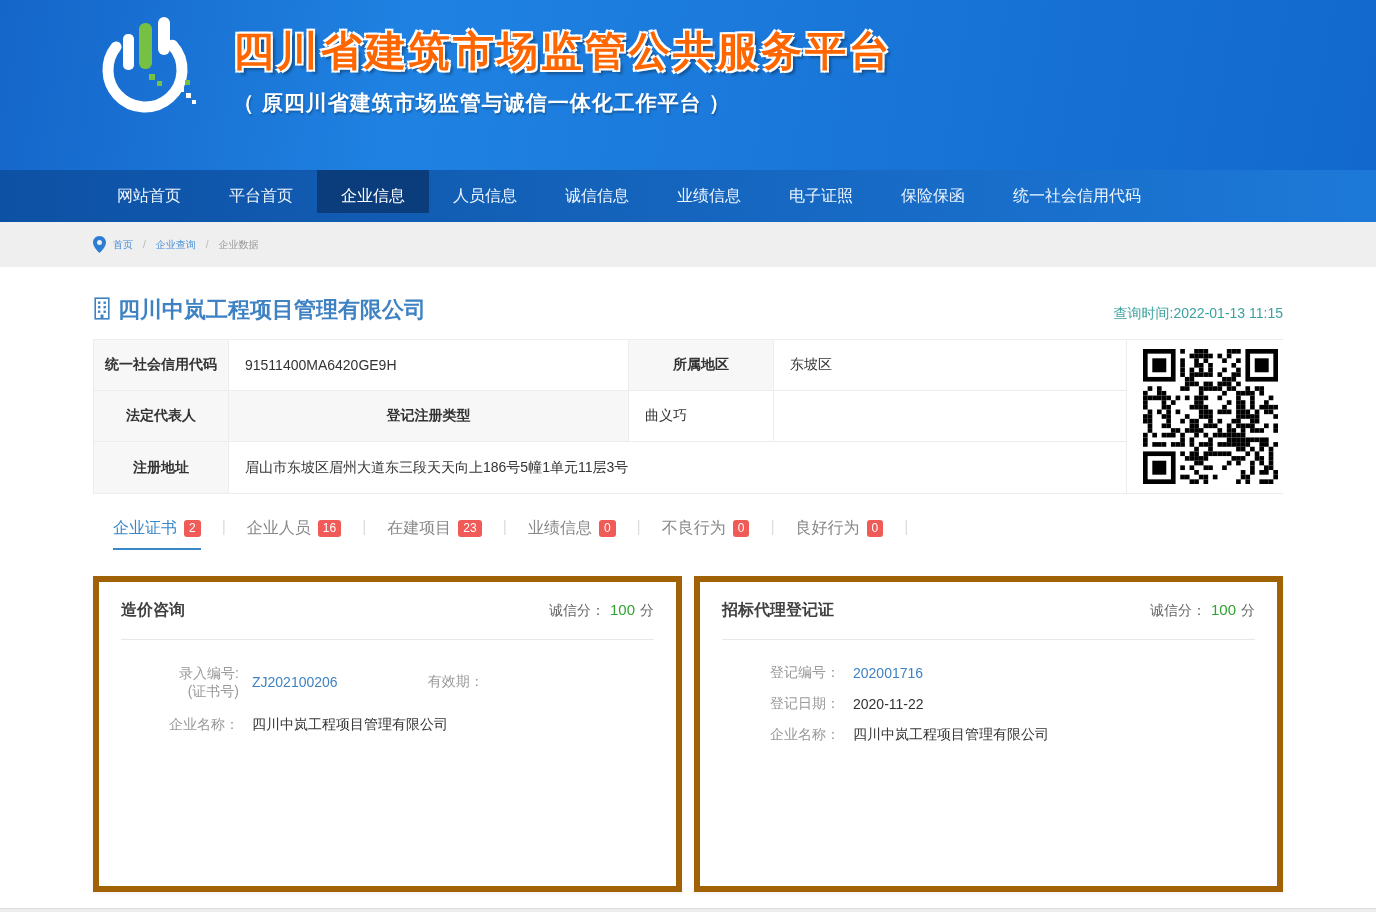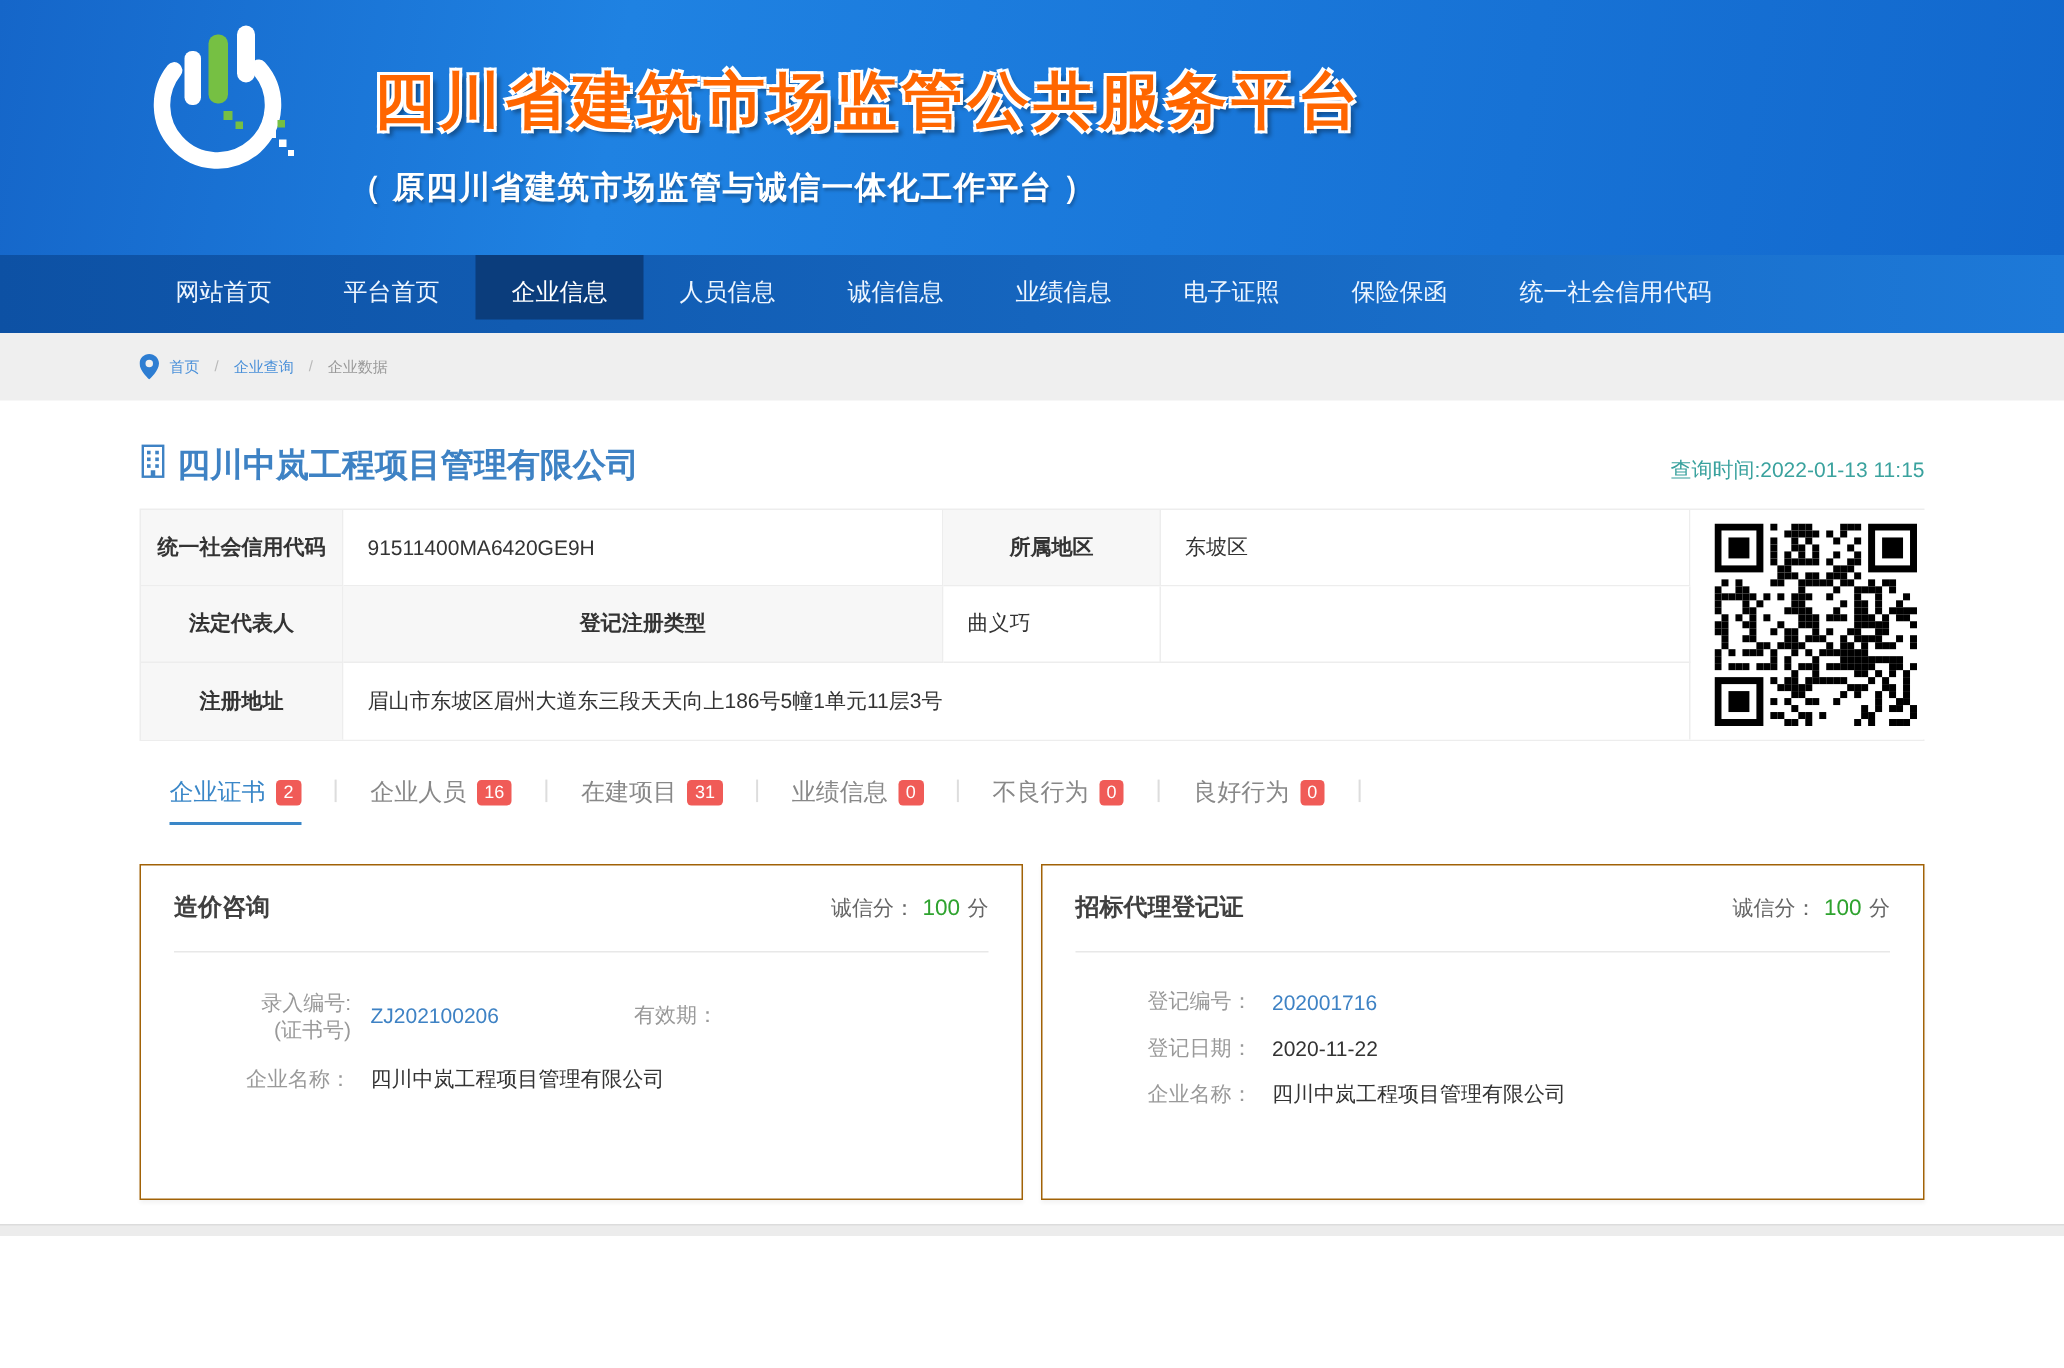--- a/index.html
+++ b/index.html
@@ -13,21 +13,21 @@
 
   
   .site-header {
     height:170px;
     background:linear-gradient(100deg,#1566c9 0%,#1f82e2 30%,#1268cd 100%);
   }
   .header-inner { display:flex; align-items:flex-start; padding-top:14px; }
   .logo { width:112px; height:104px; flex-shrink:0; }
   .title-block { margin-left:28px; padding-top:10px; }
   .site-title {
-    margin:16px; font-size:41px; font-weight:bold; color:#ff6600; letter-spacing:3px;
+    margin:0; font-size:41px; font-weight:bold; color:#ff6600; letter-spacing:3px;
     text-shadow:-2px -2px 0 #fff, 2px -2px 0 #fff, -2px 2px 0 #fff, 2px 2px 0 #fff, 4px 4px 3px rgba(0,0,0,.35);
   }
   .site-subtitle {
     margin-top:10px; font-size:21px; font-weight:bold; color:#fff; letter-spacing:1px;
     text-shadow:1px 2px 2px rgba(0,0,0,.25);
   }
 
   
   .main-nav { height:52px; background:linear-gradient(to right,#0d51a4,#1d79d8); }
   .nav-inner { display:flex; height:43px; }
@@ -66,21 +66,21 @@
 
   
   .tabs { display:flex; align-items:flex-start; margin-top:24px; font-size:16px;margin-left:20px; }
   .tab { display:inline-flex; align-items:center; gap:7px; color:#888; text-decoration:none; cursor:pointer; padding-bottom:9px; border-bottom:2px solid transparent; }
   .tab.active { color:#3a87c8; border-bottom-color:#3a87c8; }
   .badge { background:#f05b57; color:#fff; font-size:12px; line-height:15px; padding:1px 5px; border-radius:3px; min-width:9px; text-align:center; }
   .tab-sep { color:#ddd; margin:0 21px; }
 
   
   .cards { display:flex; gap:12px; margin-top:26px; }
-  .card { flex:1; height:224px; border:1px solid #a16207; background:#fff; padding:0 22px; box-shadow:0 2px 3px rgba(0,0,0,.05); }
+  .card { flex:1; height:316px; border:6px solid #a16207; background:#fff; padding:0 22px; box-shadow:0 2px 3px rgba(0,0,0,.05); }
   .card-head { display:flex; justify-content:space-between; align-items:center; height:58px; border-bottom:1px solid #e8e8e8; }
   .card-title { margin:0; font-size:16px; font-weight:bold; color:#404040; }
   .score { font-size:14px; color:#666; }
   .score-value { color:#2fa32f; font-size:15px; margin:0 5px; }
   .card-body { padding-top:24px; }
   .field-row { display:flex; align-items:center; font-size:14px; margin-bottom:13px; }
   .field-row.tall { margin-bottom:16px; }
   .f-label { width:118px; text-align:right; color:#999; flex-shrink:0; }
   .f-label.two-line { line-height:18px; }
   .f-value { color:#333; margin-left:13px; }
@@ -505,21 +505,21 @@
         <span class="badge">2</span>
       </a>
       <span class="tab-sep">|</span>
       <a class="tab">
         <span>企业人员</span>
         <span class="badge">16</span>
       </a>
       <span class="tab-sep">|</span>
       <a class="tab">
         <span>在建项目</span>
-        <span class="badge">31</span>
+        <span class="badge">23</span>
       </a>
       <span class="tab-sep">|</span>
       <a class="tab">
         <span>业绩信息</span>
         <span class="badge">0</span>
       </a>
       <span class="tab-sep">|</span>
       <a class="tab">
         <span>不良行为</span>
         <span class="badge">0</span>

